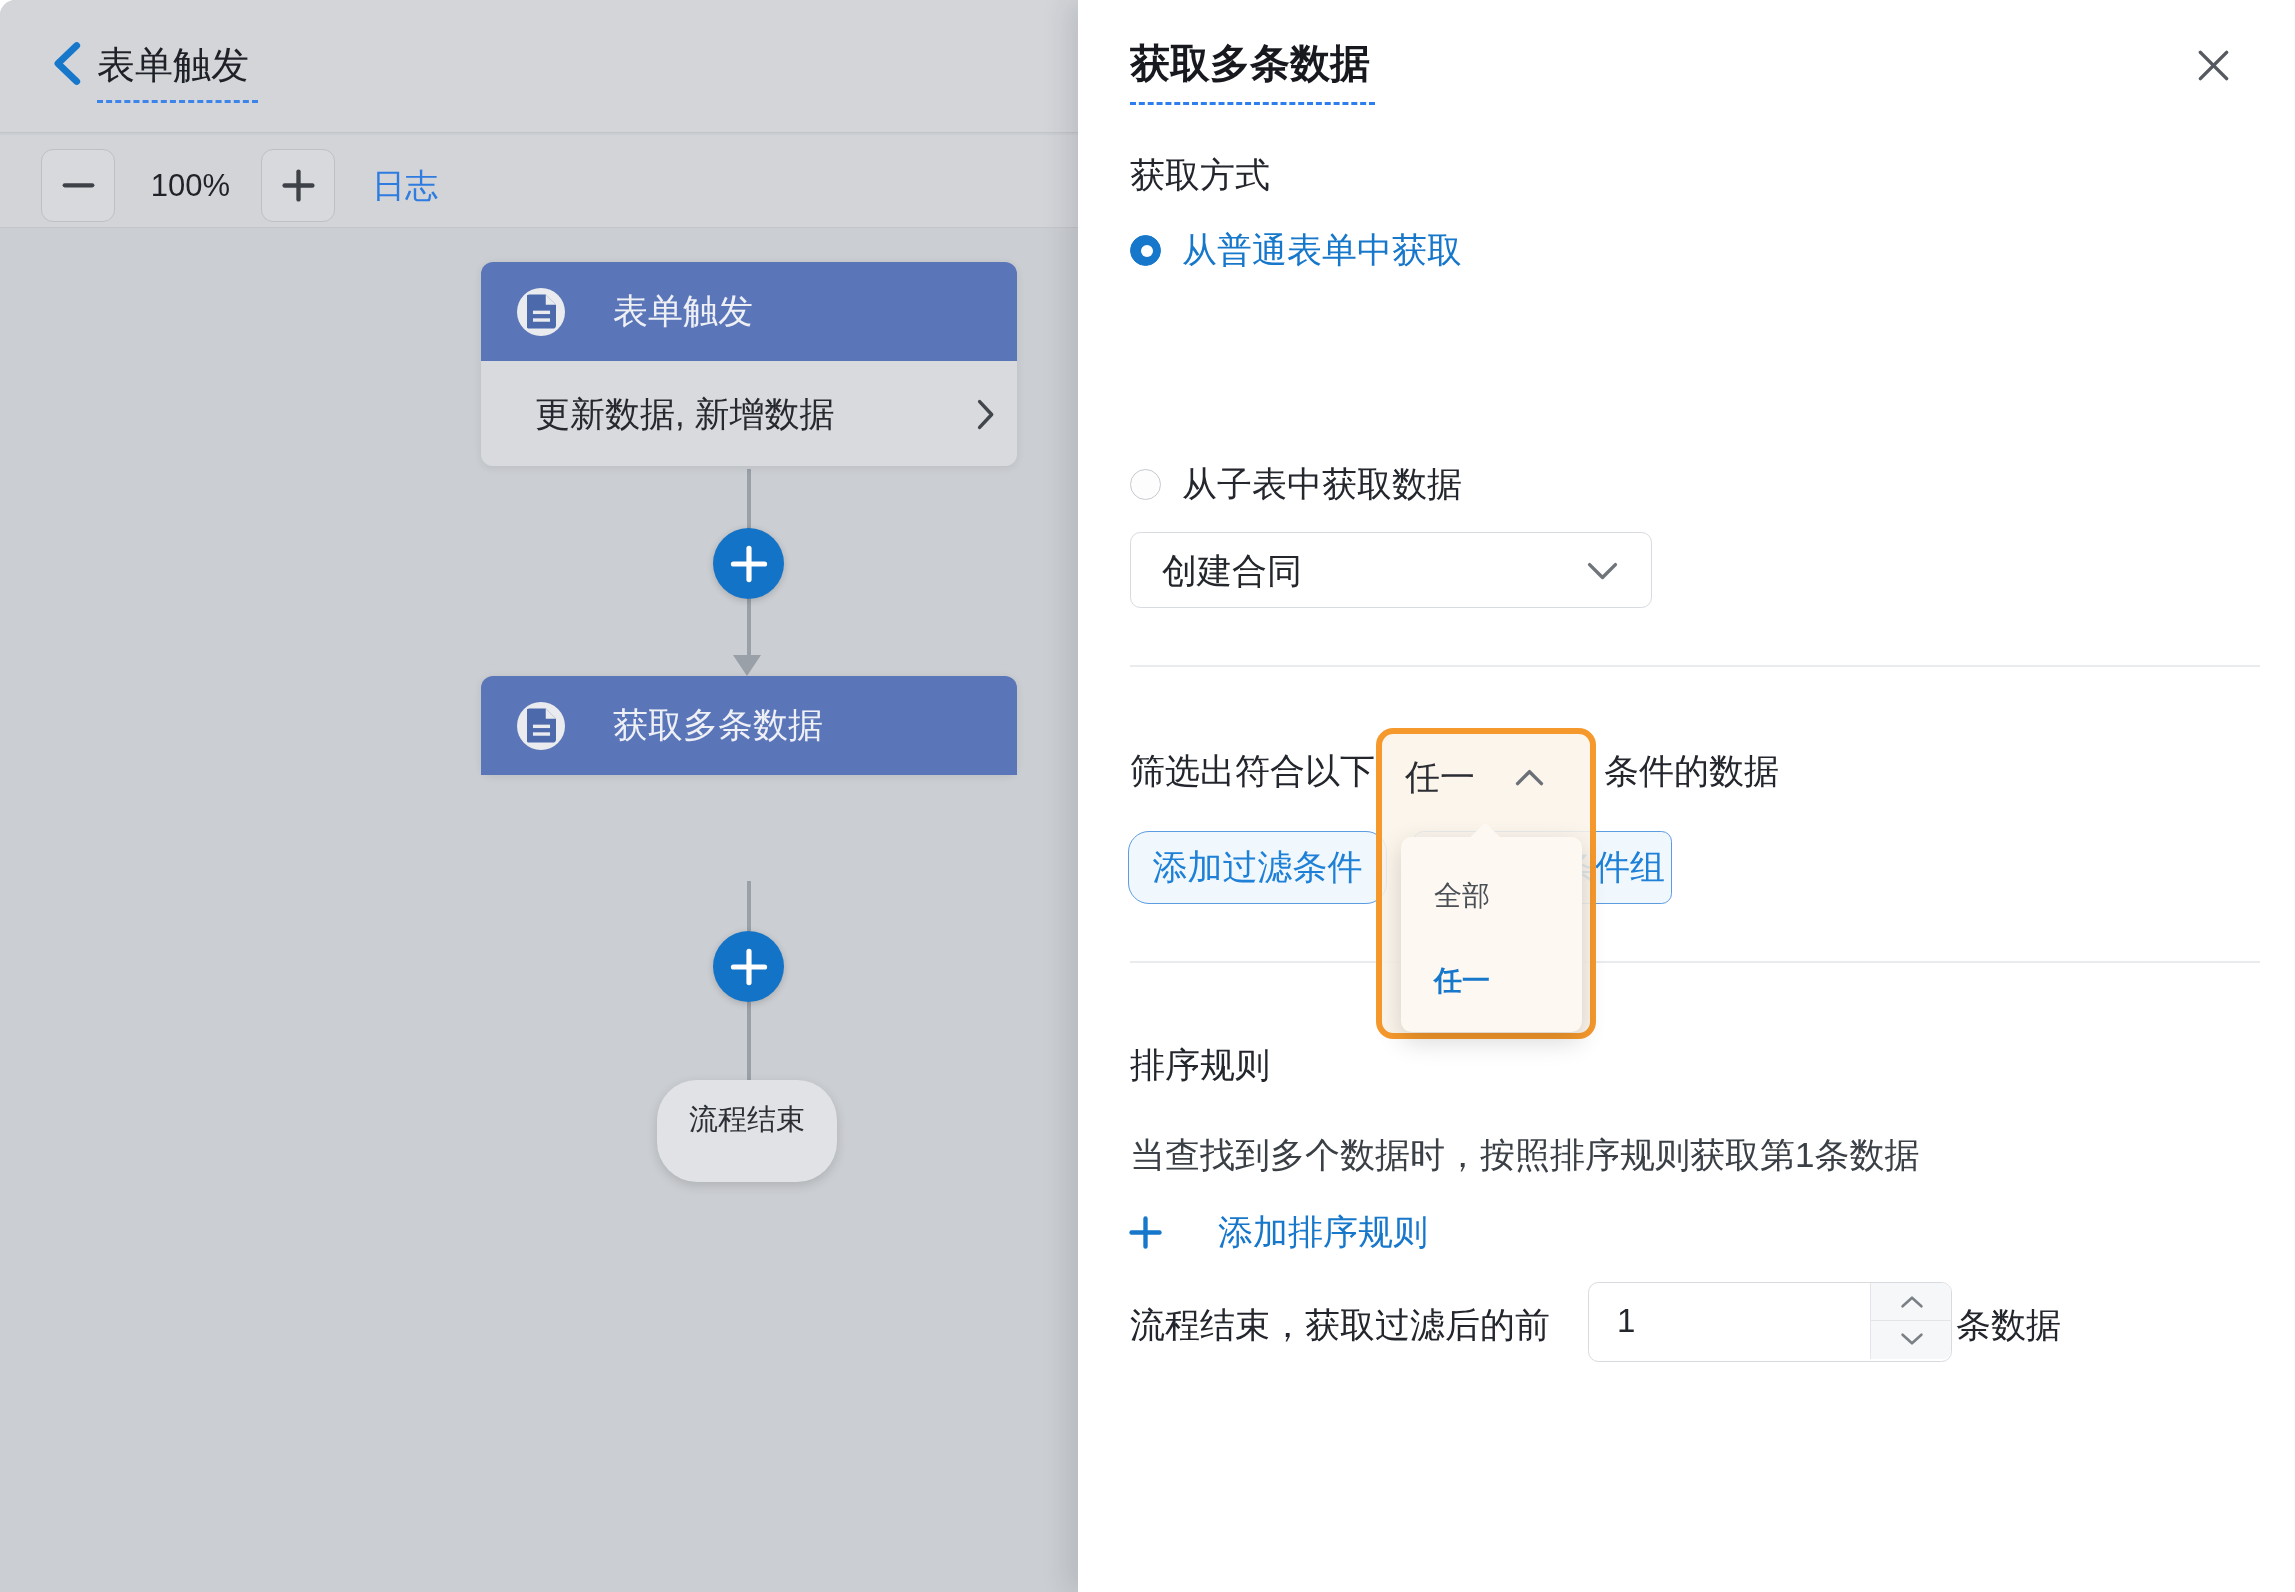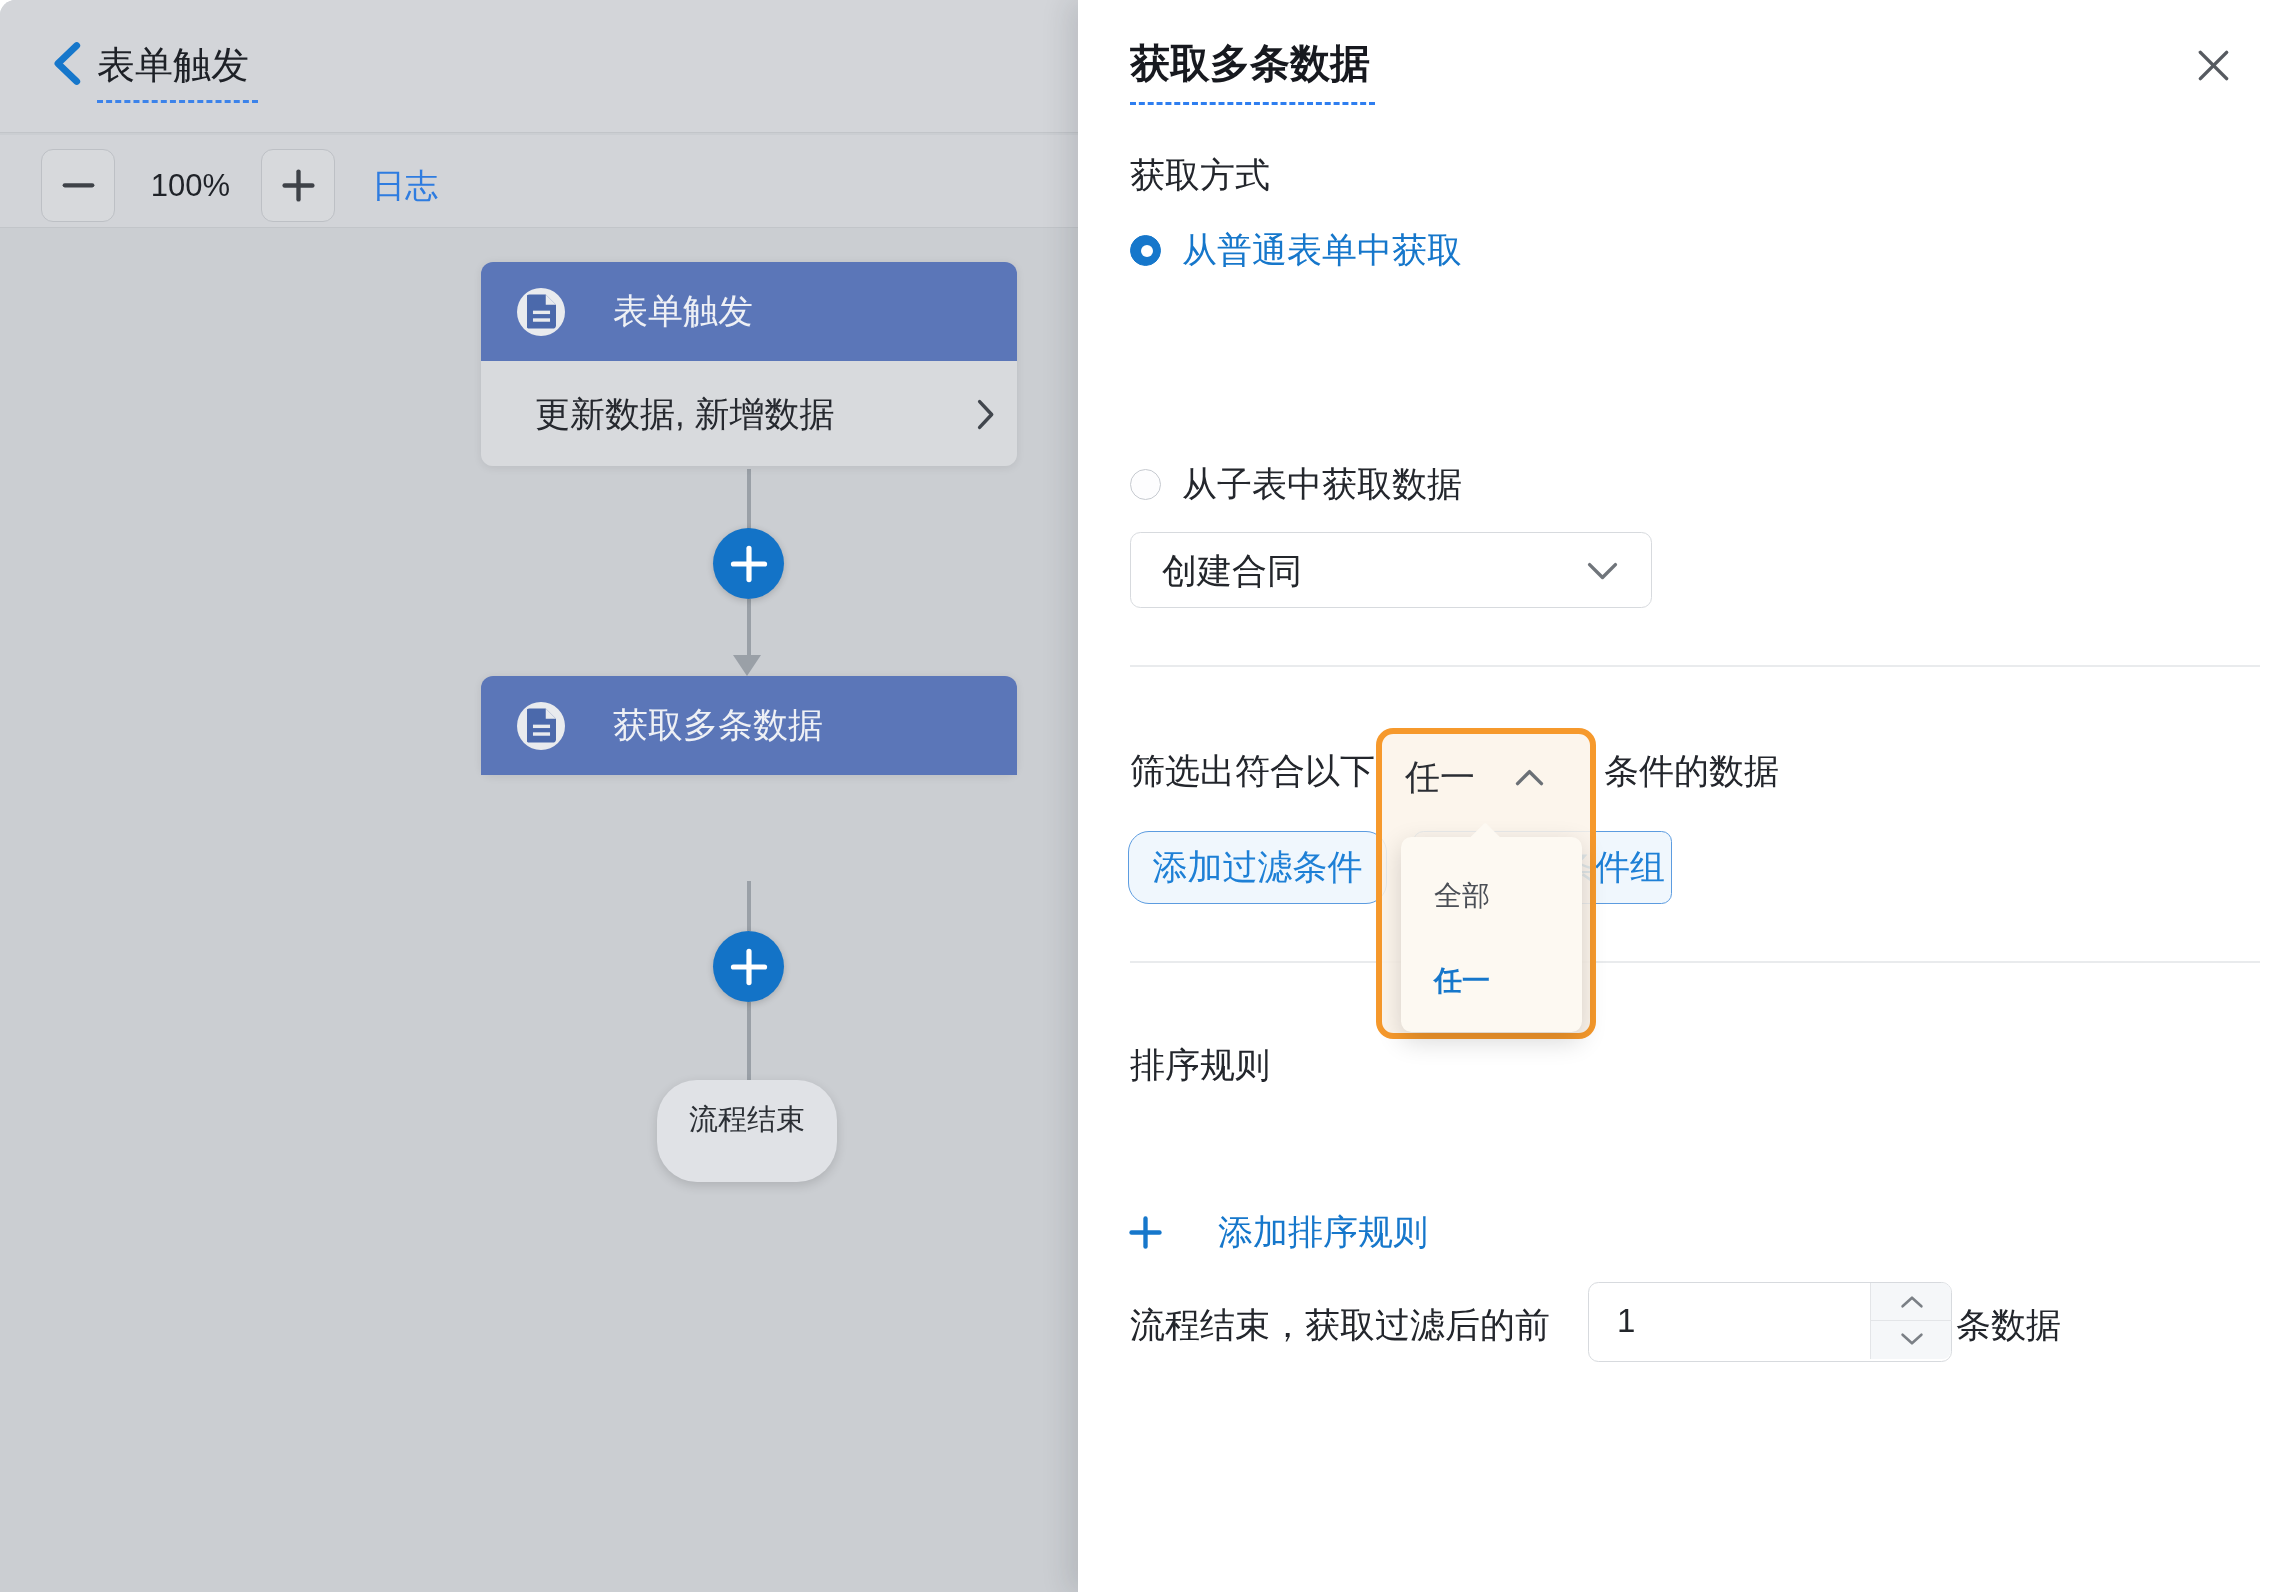--- a/index.html
+++ b/index.html
@@ -223,20 +223,21 @@
         </span>
       </div>
     </div>
 
     <div class="mode-popup">
       <span class="popup-opt" style="top:36px;">全部</span>
       <span class="popup-opt selected" style="top:121px;">任一</span>
     </div>
 
     <div class="section-label" style="top:1042px;">排序规则</div>
+    <div class="sort-desc">当查找到多个数据时，按照排序规则获取第1条数据</div>
 
     <div class="add-rule">
       <svg width="35" height="35" viewBox="0 0 40 40">
           <line x1="20" y1="4" x2="20" y2="36" stroke="#1677cb" stroke-width="5" stroke-linecap="round"></line>
           <line x1="4" y1="20" x2="36" y2="20" stroke="#1677cb" stroke-width="5" stroke-linecap="round"></line>
         </svg>
       <span class="add-rule-label">添加排序规则</span>
     </div>
 
     <span class="limit-prefix">流程结束，获取过滤后的前</span>

